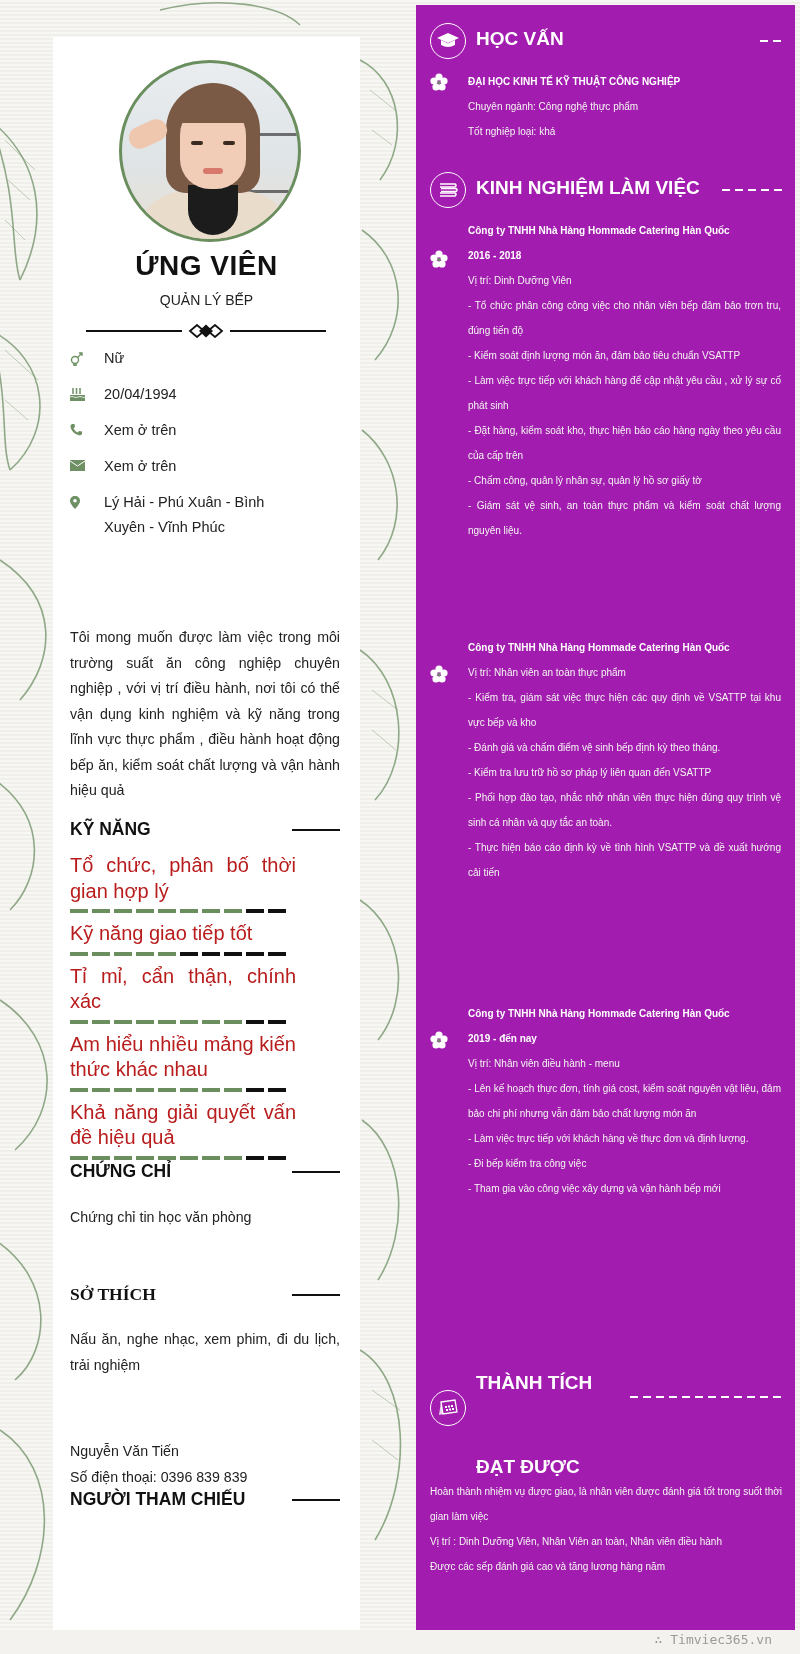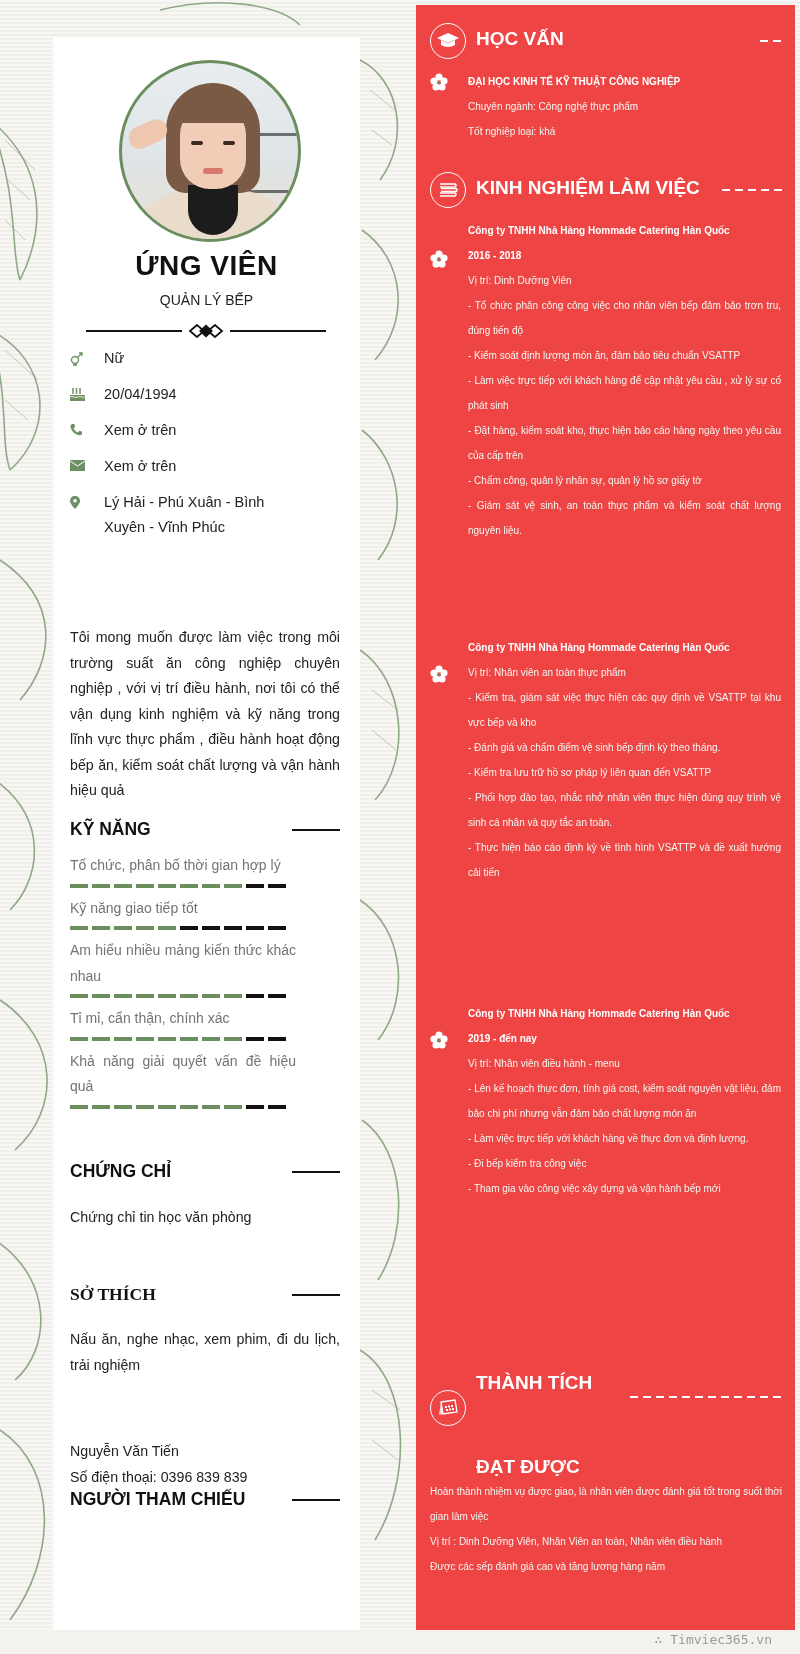--- a/index.html
+++ b/index.html
@@ -62,29 +62,29 @@
     .section-head .sh-label { font-weight: bold; font-size: 17.5px; color: #111; white-space: nowrap; }
     .section-head .sh-line { position: absolute; right: 0; top: 10px; width: 48px; height: 2px; background: #111; }
 
     .para {
       position: absolute; left: 17px; width: 270px; font-size: 14.2px; line-height: 25.5px;
       color: #222; text-align: justify;
     }
 
     .skills { position: absolute; left: 17px; width: 226px; top: 816px; }
     .skill { margin-bottom: 8px; }
-    .skill-name { font-size: 14px; line-height: 25.5px; color: #737373; text-align: justify; }
+    .skill-name { font-size: 20px; line-height: 25.5px; color: #b91c1c; text-align: justify; }
     .skill-bar { display: flex; gap: 4px; margin-top: 5px; height: 4px; }
     .skill-bar span { display: block; width: 18px; height: 4px; background: #111; }
     .skill-bar span.on { background: #6b8e5f; }
 
     
     .right-panel {
       position: absolute; left: 416px; top: 5px; width: 379px; height: 1625px;
-      background: #ef4444; color: #fff;
+      background: #a21caf; color: #fff;
     }
     .rp-head { position: absolute; left: 14px; width: 352px; height: 40px; }
     .rp-head .circle {
       position: absolute; left: 0; top: 0; width: 36px; height: 36px; border-radius: 50%;
       border: 1.5px solid #fff; display: flex; align-items: center; justify-content: center;
     }
     .rp-head .rp-label { position: absolute; left: 46px; top: 5px; font-weight: bold; font-size: 19px; color: #fff; white-space: nowrap; }
     .rp-head .dash { position: absolute; right: 0; top: 17px; height: 2px;
       background: repeating-linear-gradient(90deg, #fff 0 8px, transparent 8px 13px); }
 
@@ -237,36 +237,36 @@
           <span class="on"></span>
           <span class="on"></span>
           <span></span>
           <span></span>
           <span></span>
           <span></span>
           <span></span>
         </div>
     </div>
     <div class="skill">
+      <div class="skill-name">Tỉ mỉ, cẩn thận, chính xác</div>
+      <div class="skill-bar">
+          <span class="on"></span>
+          <span class="on"></span>
+          <span class="on"></span>
+          <span class="on"></span>
+          <span class="on"></span>
+          <span class="on"></span>
+          <span class="on"></span>
+          <span class="on"></span>
+          <span></span>
+          <span></span>
+        </div>
+    </div>
+    <div class="skill">
       <div class="skill-name">Am hiểu nhiều mảng kiến thức khác nhau</div>
-      <div class="skill-bar">
-          <span class="on"></span>
-          <span class="on"></span>
-          <span class="on"></span>
-          <span class="on"></span>
-          <span class="on"></span>
-          <span class="on"></span>
-          <span class="on"></span>
-          <span class="on"></span>
-          <span></span>
-          <span></span>
-        </div>
-    </div>
-    <div class="skill">
-      <div class="skill-name">Tỉ mỉ, cẩn thận, chính xác</div>
       <div class="skill-bar">
           <span class="on"></span>
           <span class="on"></span>
           <span class="on"></span>
           <span class="on"></span>
           <span class="on"></span>
           <span class="on"></span>
           <span class="on"></span>
           <span class="on"></span>
           <span></span>

